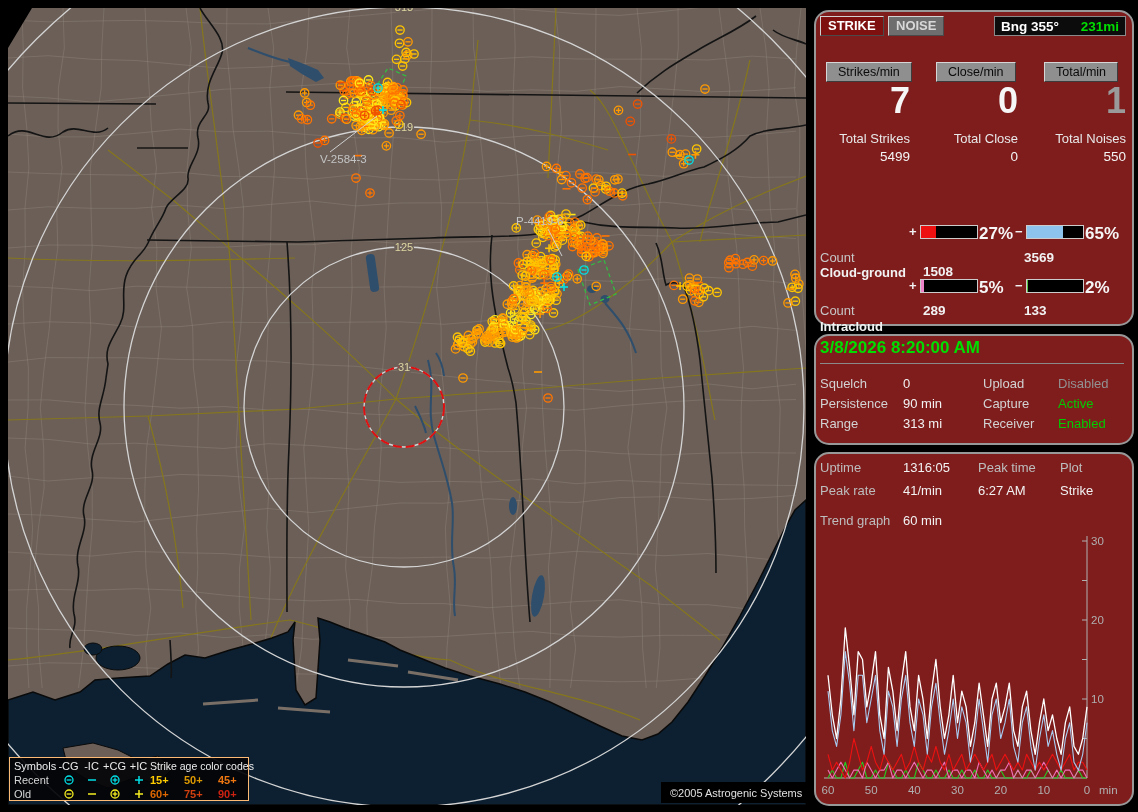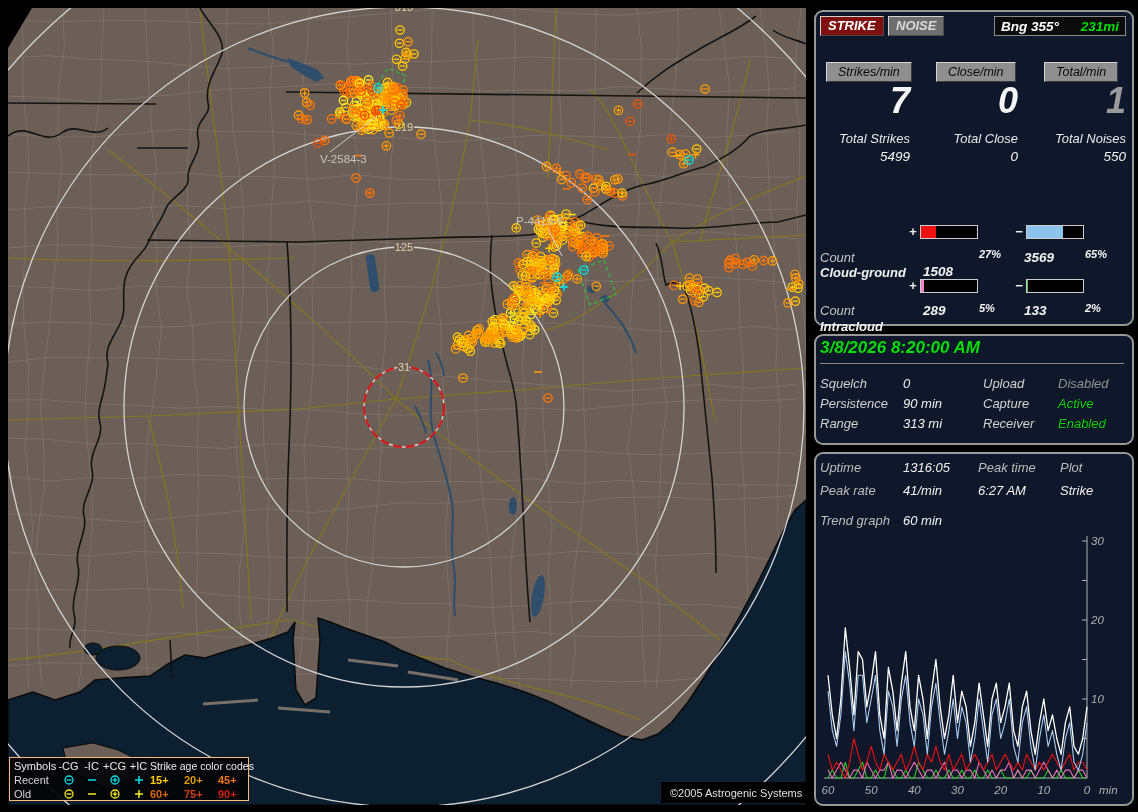--- a/index.html
+++ b/index.html
@@ -13,21 +13,21 @@
           background:rgba(4,4,8,0.93);border:1px solid #fdba74;
           display:grid;grid-template-columns:42px 25px 21px 25px 23px 34px 34px 34px;
           grid-auto-rows:14px;align-items:center;font-size:11px;line-height:11px;
           padding:1px 0 0 4px;box-sizing:border-box;color:#e6e6e6;}
   .legend .hd{font-size:11px;color:#ececec;}
   .legend .agehead{grid-column:6/9;font-size:10.5px;white-space:nowrap;}
   .legend .rowlab{color:#d6d6d6;}
   .legend .g{display:flex;justify-content:center;align-items:center;}
   .legend .age{font-weight:bold;}
   
-  .pbox{position:absolute;background:#0f172a;border:2px solid #989898;border-radius:9px;box-sizing:border-box;font-style:italic;}
+  .pbox{position:absolute;background:#7f1d1d;border:2px solid #989898;border-radius:15px;box-sizing:border-box;}
   #box1{left:814px;top:10px;width:320px;height:316px;}
   #box2{left:814px;top:334px;width:320px;height:111px;}
   #box3{left:814px;top:452px;width:320px;height:354px;}
   .abs{position:absolute;}
   .btn{display:inline-block;font-weight:bold;font-size:13px;line-height:18px;padding:0 7px;
        border:1px solid;border-color:#d2d2d2 #4a4a4a #4a4a4a #d2d2d2;}
   .btn-strike{background:#7e1010;color:#fff;}
   .btn-noise{background:#6e6e6e;color:#d8d8d8;}
   .bngbox{display:flex;justify-content:space-between;align-items:center;
           background:#0c0c0c;border:1px solid #8a8a8a;height:20px;padding:0 6px;
@@ -38,21 +38,21 @@
   .col{width:94px;text-align:right;}
   .bignum{font-size:36px;font-weight:bold;line-height:38px;color:#f6f6f6;}
   .dimnum{color:#9a9a9a;}
   .tlabel{font-size:13px;color:#e8e8e8;}
   .tval{font-size:13.5px;color:#f4f4f4;}
   .dist-title{font-size:12.5px;color:#b6b6b6;border-bottom:1px solid #8a8a8a;padding-bottom:4px;}
   .dlabel{font-weight:bold;font-size:13px;color:#f2f2f2;margin-top:41px;}
   .sign{font-weight:bold;font-size:13px;color:#f2f2f2;}
   .bar{width:56px;height:12px;border:1px solid #cccccc;background:#000;}
   .bar>div{height:100%;}
-  .pct{font-weight:bold;font-size:11px;color:#f6f6f6;margin-top:24px;}
+  .pct{font-weight:bold;font-size:17px;color:#f6f6f6;}
   .cnt-l{font-size:13px;color:#c6c6c6;}
   .cnt-v{font-weight:bold;font-size:13.5px;color:#f2f2f2;}
   .dt{font-size:17px;font-weight:bold;color:#00dd00;white-space:nowrap;}
   .dt-u{border-bottom:1px solid #8a8a8a;}
   .slabel{font-size:13px;color:#d2d2d2;}
   .sval{font-size:13px;color:#f2f2f2;}
   .val-dim{color:#929292;}
   .val-green{color:#00cc00;}
   .glabel{font-size:13px;color:#bdbdbd;}
   .gval{font-size:13px;color:#f2f2f2;}
@@ -2809,21 +2809,21 @@
           <line x1="6" y1="3.6" x2="6" y2="8.4" stroke="currentColor" stroke-width="1.3"></line>
         </svg>
       </span>
     <span class="g sym-recent" style="color: rgb(0, 224, 230);">
         <svg width="12" height="12" viewBox="0 0 12 12">
           <line x1="2" y1="6" x2="10" y2="6" stroke="currentColor" stroke-width="1.5"></line>
           <line x1="6" y1="2" x2="6" y2="10" stroke="currentColor" stroke-width="1.5"></line>
         </svg>
       </span>
     <span class="age agecell" style="color: rgb(255, 204, 0);">15+</span>
-    <span class="age agecell" style="color: rgb(221, 153, 0);">20+</span>
+    <span class="age agecell" style="color: rgb(221, 153, 0);">50+</span>
     <span class="age agecell" style="color: rgb(238, 119, 17);">45+</span>
 
     <span class="rowlab">Old</span>
     <span class="g sym-old" style="color: rgb(245, 238, 32);">
         <svg width="12" height="12" viewBox="0 0 12 12">
           <circle cx="6" cy="6" r="4" fill="none" stroke="currentColor" stroke-width="1.3"></circle>
           <line x1="3.6" y1="6" x2="8.4" y2="6" stroke="currentColor" stroke-width="1.3"></line>
         </svg>
       </span>
     <span class="g sym-old" style="color: rgb(245, 238, 32);">

